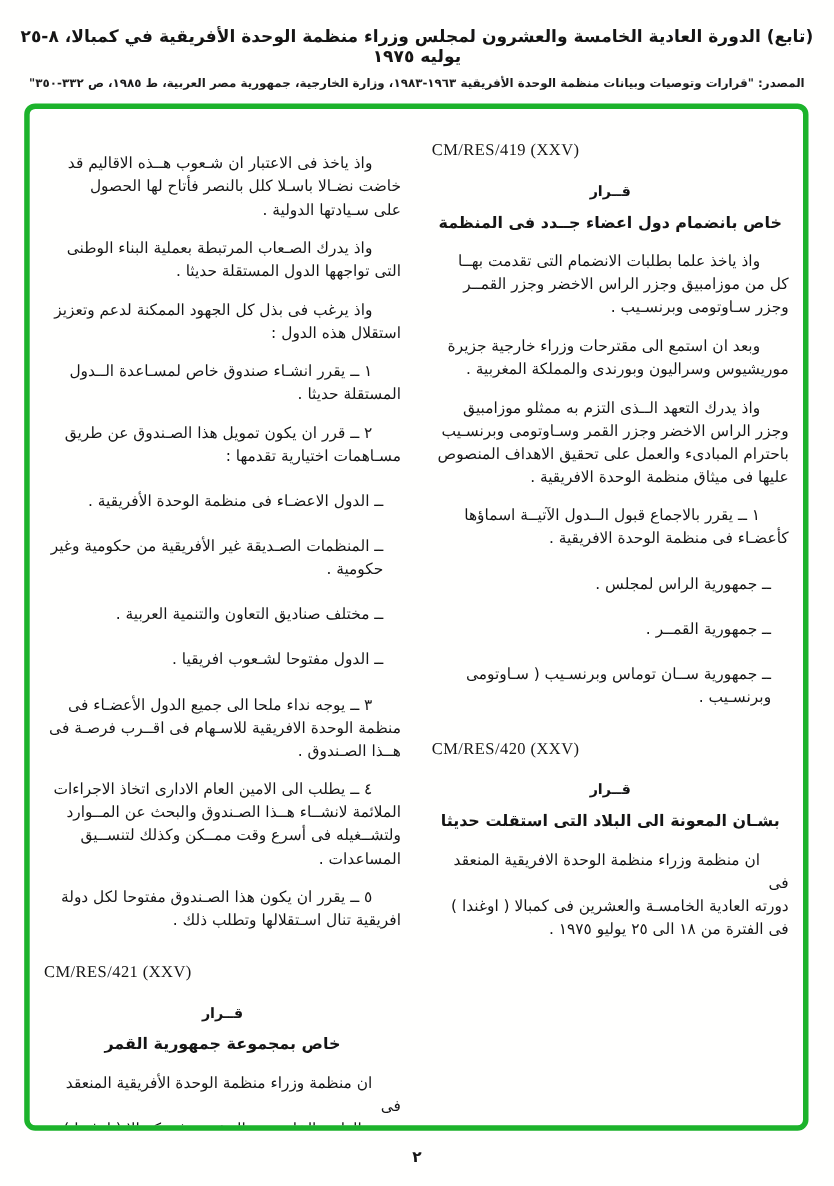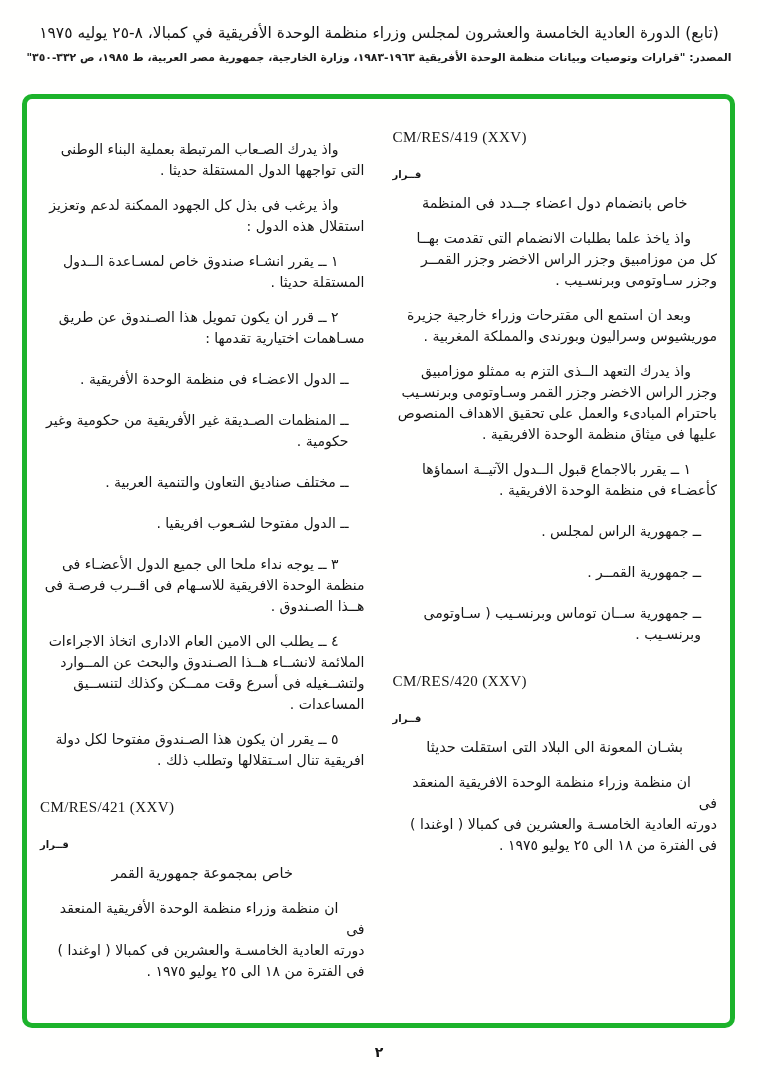--- a/index.html
+++ b/index.html
@@ -1,39 +1,39 @@
 <!DOCTYPE html>
 <html lang="ar"><head>
 <meta charset="utf-8">
 <style>
   html,body { margin:0; padding:0; background:#ffffff; }
   .page {
     position:relative; width:758px; height:1078px; background:#fffffe;
     font-family:"DejaVu Sans", sans-serif; color:#151515; overflow:hidden;
   }
   .header { direction:rtl; text-align:center; padding-top:24px; }
-  .h-line1 { font-weight:normal; font-size:15.5px; letter-spacing:0; }
+  .h-line1 { font-weight:bold; font-size:15.5px; letter-spacing:0; }
   .h-line2 { font-weight:bold; font-size:10.8px; margin-top:9px; color:#1c1c1c; }
   .frame {
     position:absolute; left:22px; top:94px; width:713px; height:934px;
     box-sizing:border-box; border:5px solid #1cb32b; border-radius:10px;
     padding:26px 13px 0 13px; overflow:hidden;
   }
   .cols { display:flex; direction:rtl; gap:28px; align-items:flex-start; }
   .col { flex:1 1 0; min-width:0; }
   .block { direction:rtl; text-align:right; white-space:pre-line;
            font-size:14px; line-height:21px; }
   .para { margin:14px 0; text-indent:26px; }
   .listitem { margin:20px 0; padding-right:16px; }
   .ref { direction:ltr; text-align:left; white-space:normal;
          font-family:"Liberation Serif", serif; font-size:15px;
          letter-spacing:0.4px; margin:26px 0 10px 0; font-weight:500; }
   .block.ref:first-child { margin-top:2px; }
-  .h1 { text-align:left; font-weight:bold; font-size:10px; margin:16px 0 8px 0; }
-  .h2 { text-align:center; font-weight:normal; font-size:14.5px; margin:8px 0 14px 0; }
+  .h1 { text-align:center; font-weight:bold; font-size:13px; margin:16px 0 8px 0; }
+  .h2 { text-align:center; font-weight:bold; font-size:14.5px; margin:8px 0 14px 0; }
   .pagenum {
     position:absolute; left:0; bottom:18px; width:100%;
     text-align:center; font-size:14px; font-weight:bold; direction:rtl;
   }
 </style>
 </head>
 <body>
 
 <div class="page">
 
@@ -64,20 +64,23 @@
           <div class="block listitem">ــ جمهورية ســان توماس وبرنسـيب ( سـاوتومى
 وبرنسـيب .</div>
           <div class="block ref">CM/RES/420  (XXV)</div>
           <div class="block h1">قــرار</div>
           <div class="block h2">بشـان المعونة الى البلاد التى استقلت حديثا</div>
           <div class="block para">ان منظمة وزراء منظمة الوحدة الافريقية المنعقد فى
 دورته العادية الخامسـة والعشرين فى كمبالا ( اوغندا )
 فى الفترة من ١٨ الى ٢٥ يوليو ١٩٧٥ .</div>
         </div>
       <div class="col">
+          <div class="block para">واذ ياخذ فى الاعتبار ان شـعوب هــذه الاقاليم قد
+خاضت نضـالا باسـلا كلل بالنصر فأتاح لها الحصول
+على سـيادتها الدولية .</div>
           <div class="block para">واذ يدرك الصـعاب المرتبطة بعملية البناء الوطنى
 التى تواجهها الدول المستقلة حديثا .</div>
           <div class="block para">واذ يرغب فى بذل كل الجهود الممكنة لدعم وتعزيز
 استقلال هذه الدول :</div>
           <div class="block para">١ ــ يقرر انشـاء صندوق خاص لمسـاعدة الــدول
 المستقلة حديثا .</div>
           <div class="block para">٢ ــ قرر ان يكون تمويل هذا الصـندوق عن طريق
 مسـاهمات اختيارية تقدمها :</div>
           <div class="block listitem">ــ الدول الاعضـاء فى منظمة الوحدة الأفريقية .</div>
           <div class="block listitem">ــ المنظمات الصـديقة غير الأفريقية من حكومية وغير

